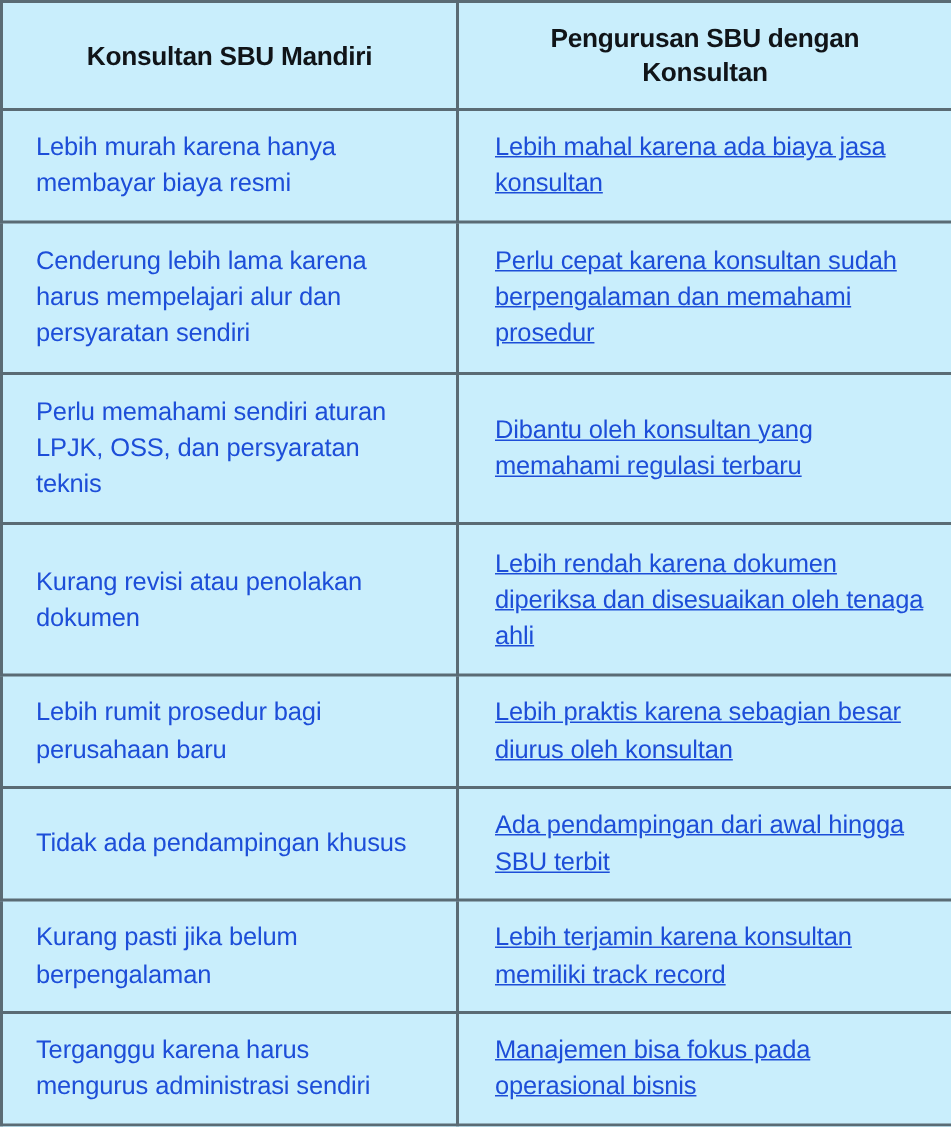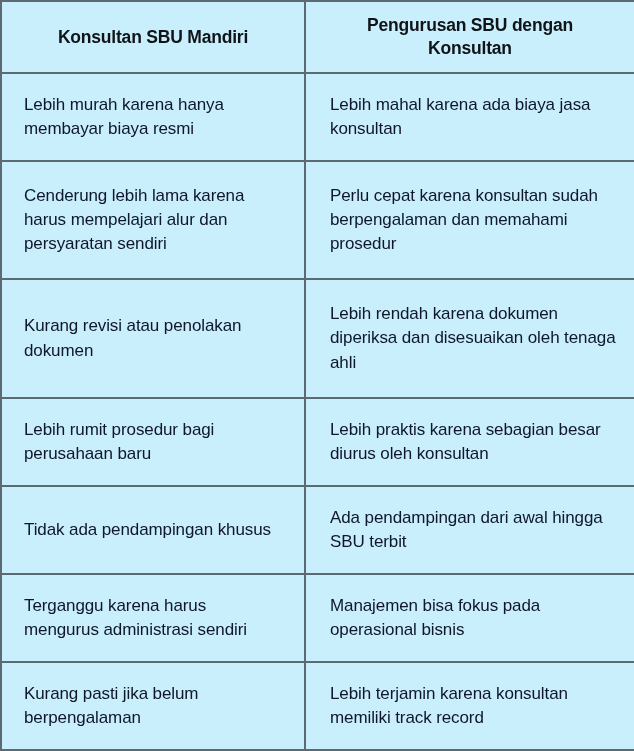--- a/index.html
+++ b/index.html
@@ -43,27 +43,28 @@
     letter-spacing: -0.2px;
     color: #101418;
     padding: 6px 18px;
   }
 
   .comparison-table tbody td {
     font-weight: 400;
     font-size: 17px;
     line-height: 1.42;
     letter-spacing: -0.1px;
-    color: #0f172a;
+    color: #1d4ed8;
     padding: 10px 22px 10px 22px;
   }
 
   .comparison-table tbody td.cell-right {
     padding-left: 24px;
     padding-right: 14px;
+    text-decoration: underline;
   }
 
   .cell-text {
     display: block;
   }
 </style>
 </head>
 <body>
 
 <table class="comparison-table">
@@ -89,20 +90,28 @@
     <tr>
       <td class="cell-left">
           <span class="cell-text">Cenderung lebih lama karena harus mempelajari alur dan persyaratan sendiri</span>
         </td>
       <td class="cell-right">
           <span class="cell-text">Perlu cepat karena konsultan sudah berpengalaman dan memahami prosedur</span>
         </td>
     </tr>
     <tr>
       <td class="cell-left">
+          <span class="cell-text">Perlu memahami sendiri aturan LPJK, OSS, dan persyaratan teknis</span>
+        </td>
+      <td class="cell-right">
+          <span class="cell-text">Dibantu oleh konsultan yang memahami regulasi terbaru</span>
+        </td>
+    </tr>
+    <tr>
+      <td class="cell-left">
           <span class="cell-text">Kurang revisi atau penolakan dokumen</span>
         </td>
       <td class="cell-right">
           <span class="cell-text">Lebih rendah karena dokumen diperiksa dan disesuaikan oleh tenaga ahli</span>
         </td>
     </tr>
     <tr>
       <td class="cell-left">
           <span class="cell-text">Lebih rumit prosedur bagi perusahaan baru</span>
         </td>
@@ -113,28 +122,28 @@
     <tr>
       <td class="cell-left">
           <span class="cell-text">Tidak ada pendampingan khusus</span>
         </td>
       <td class="cell-right">
           <span class="cell-text">Ada pendampingan dari awal hingga SBU terbit</span>
         </td>
     </tr>
     <tr>
       <td class="cell-left">
+          <span class="cell-text">Kurang pasti jika belum berpengalaman</span>
+        </td>
+      <td class="cell-right">
+          <span class="cell-text">Lebih terjamin karena konsultan memiliki track record</span>
+        </td>
+    </tr>
+    <tr>
+      <td class="cell-left">
           <span class="cell-text">Terganggu karena harus mengurus administrasi sendiri</span>
         </td>
       <td class="cell-right">
           <span class="cell-text">Manajemen bisa fokus pada operasional bisnis</span>
         </td>
     </tr>
-    <tr>
-      <td class="cell-left">
-          <span class="cell-text">Kurang pasti jika belum berpengalaman</span>
-        </td>
-      <td class="cell-right">
-          <span class="cell-text">Lebih terjamin karena konsultan memiliki track record</span>
-        </td>
-    </tr>
   </tbody>
 </table>
 
 </body></html>

